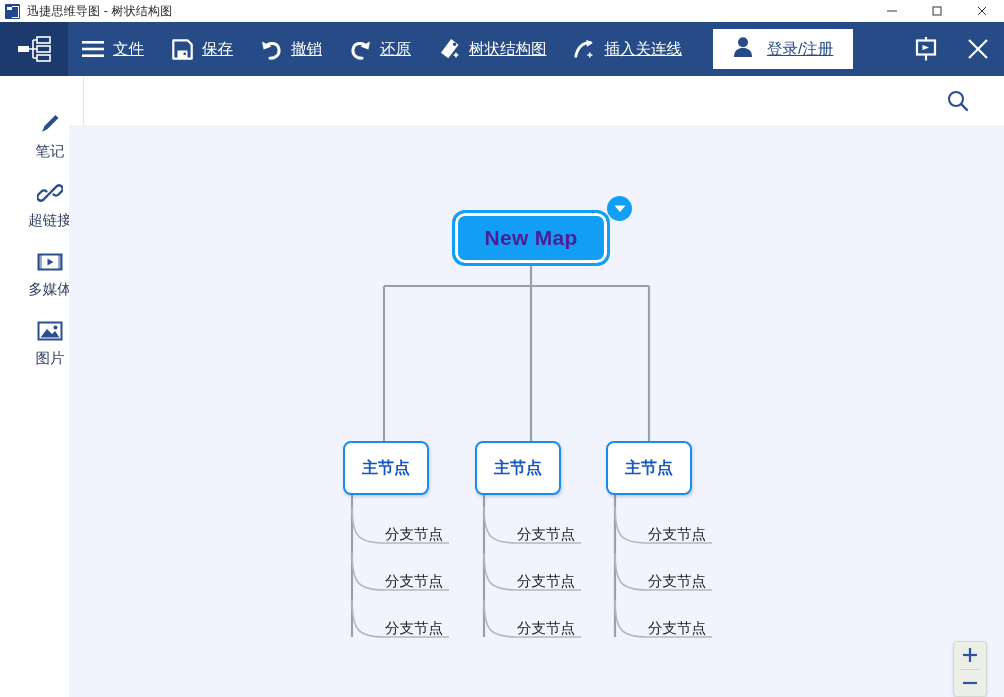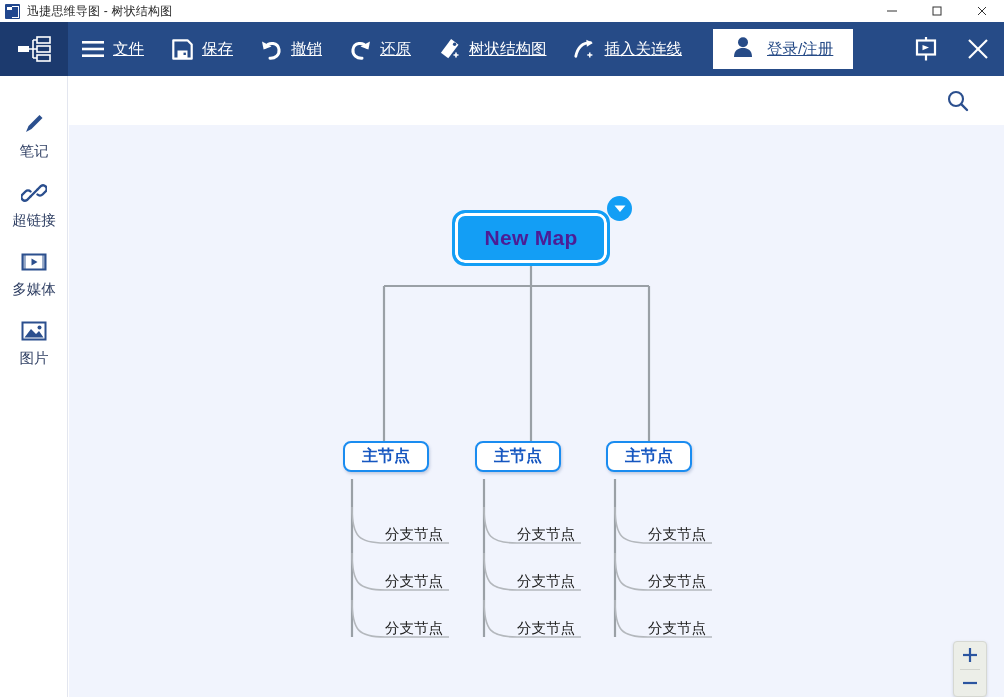--- a/index.html
+++ b/index.html
@@ -66,21 +66,21 @@
 
   
   .subbar {
     position: absolute; left: 68px; top: 76px; width: 936px; height: 49px;
     background: #ffffff; display: flex; align-items: center; justify-content: flex-end;
   }
   .search-btn { width: 48px; height: 40px; display: flex; align-items: center; justify-content: center; margin-right: 22px; }
 
   
   .sidebar {
-    position: absolute; left: 0; top: 76px; width: 68px; height: 621px;
+    position: absolute; left: 16px; top: 76px; width: 68px; height: 621px;
     background: #ffffff; border-right: 1px solid #e3e6ef;
     padding-top: 26px;
   }
   .side-item {
     width: 68px; padding: 7px 0 10px; text-align: center; color: #2b4f8e;
   }
   .side-ico { height: 30px; display: flex; align-items: center; justify-content: center; }
   .side-label { font-size: 14.5px; margin-top: 3px; color: #2f3f63; }
 
   
@@ -100,21 +100,21 @@
     display: flex; align-items: center; justify-content: center;
     color: #4c1d95; font-size: 21px; font-weight: bold; letter-spacing: .3px;
   }
   .root-badge {
     position: absolute; left: 538px; top: 71px; width: 25px; height: 25px;
     border-radius: 50%; background: #139ef5;
     display: flex; align-items: center; justify-content: center;
   }
 
   .main-node {
-    height: 31px; min-width: 86px; padding: 0 16px;
+    height: 54px; min-width: 86px; padding: 0 16px;
     background: #ffffff; border: 2px solid #1a8cf0; border-radius: 8px;
     display: flex; align-items: center; justify-content: center;
     color: #1556c0; font-size: 16px; font-weight: bold;
     box-shadow: 1px 2px 3px rgba(80,100,150,.28);
   }
   .m1 { left: 274px; top: 316px; }
   .m2 { left: 406px; top: 316px; }
   .m3 { left: 537px; top: 316px; }
 
   .branch-node {

